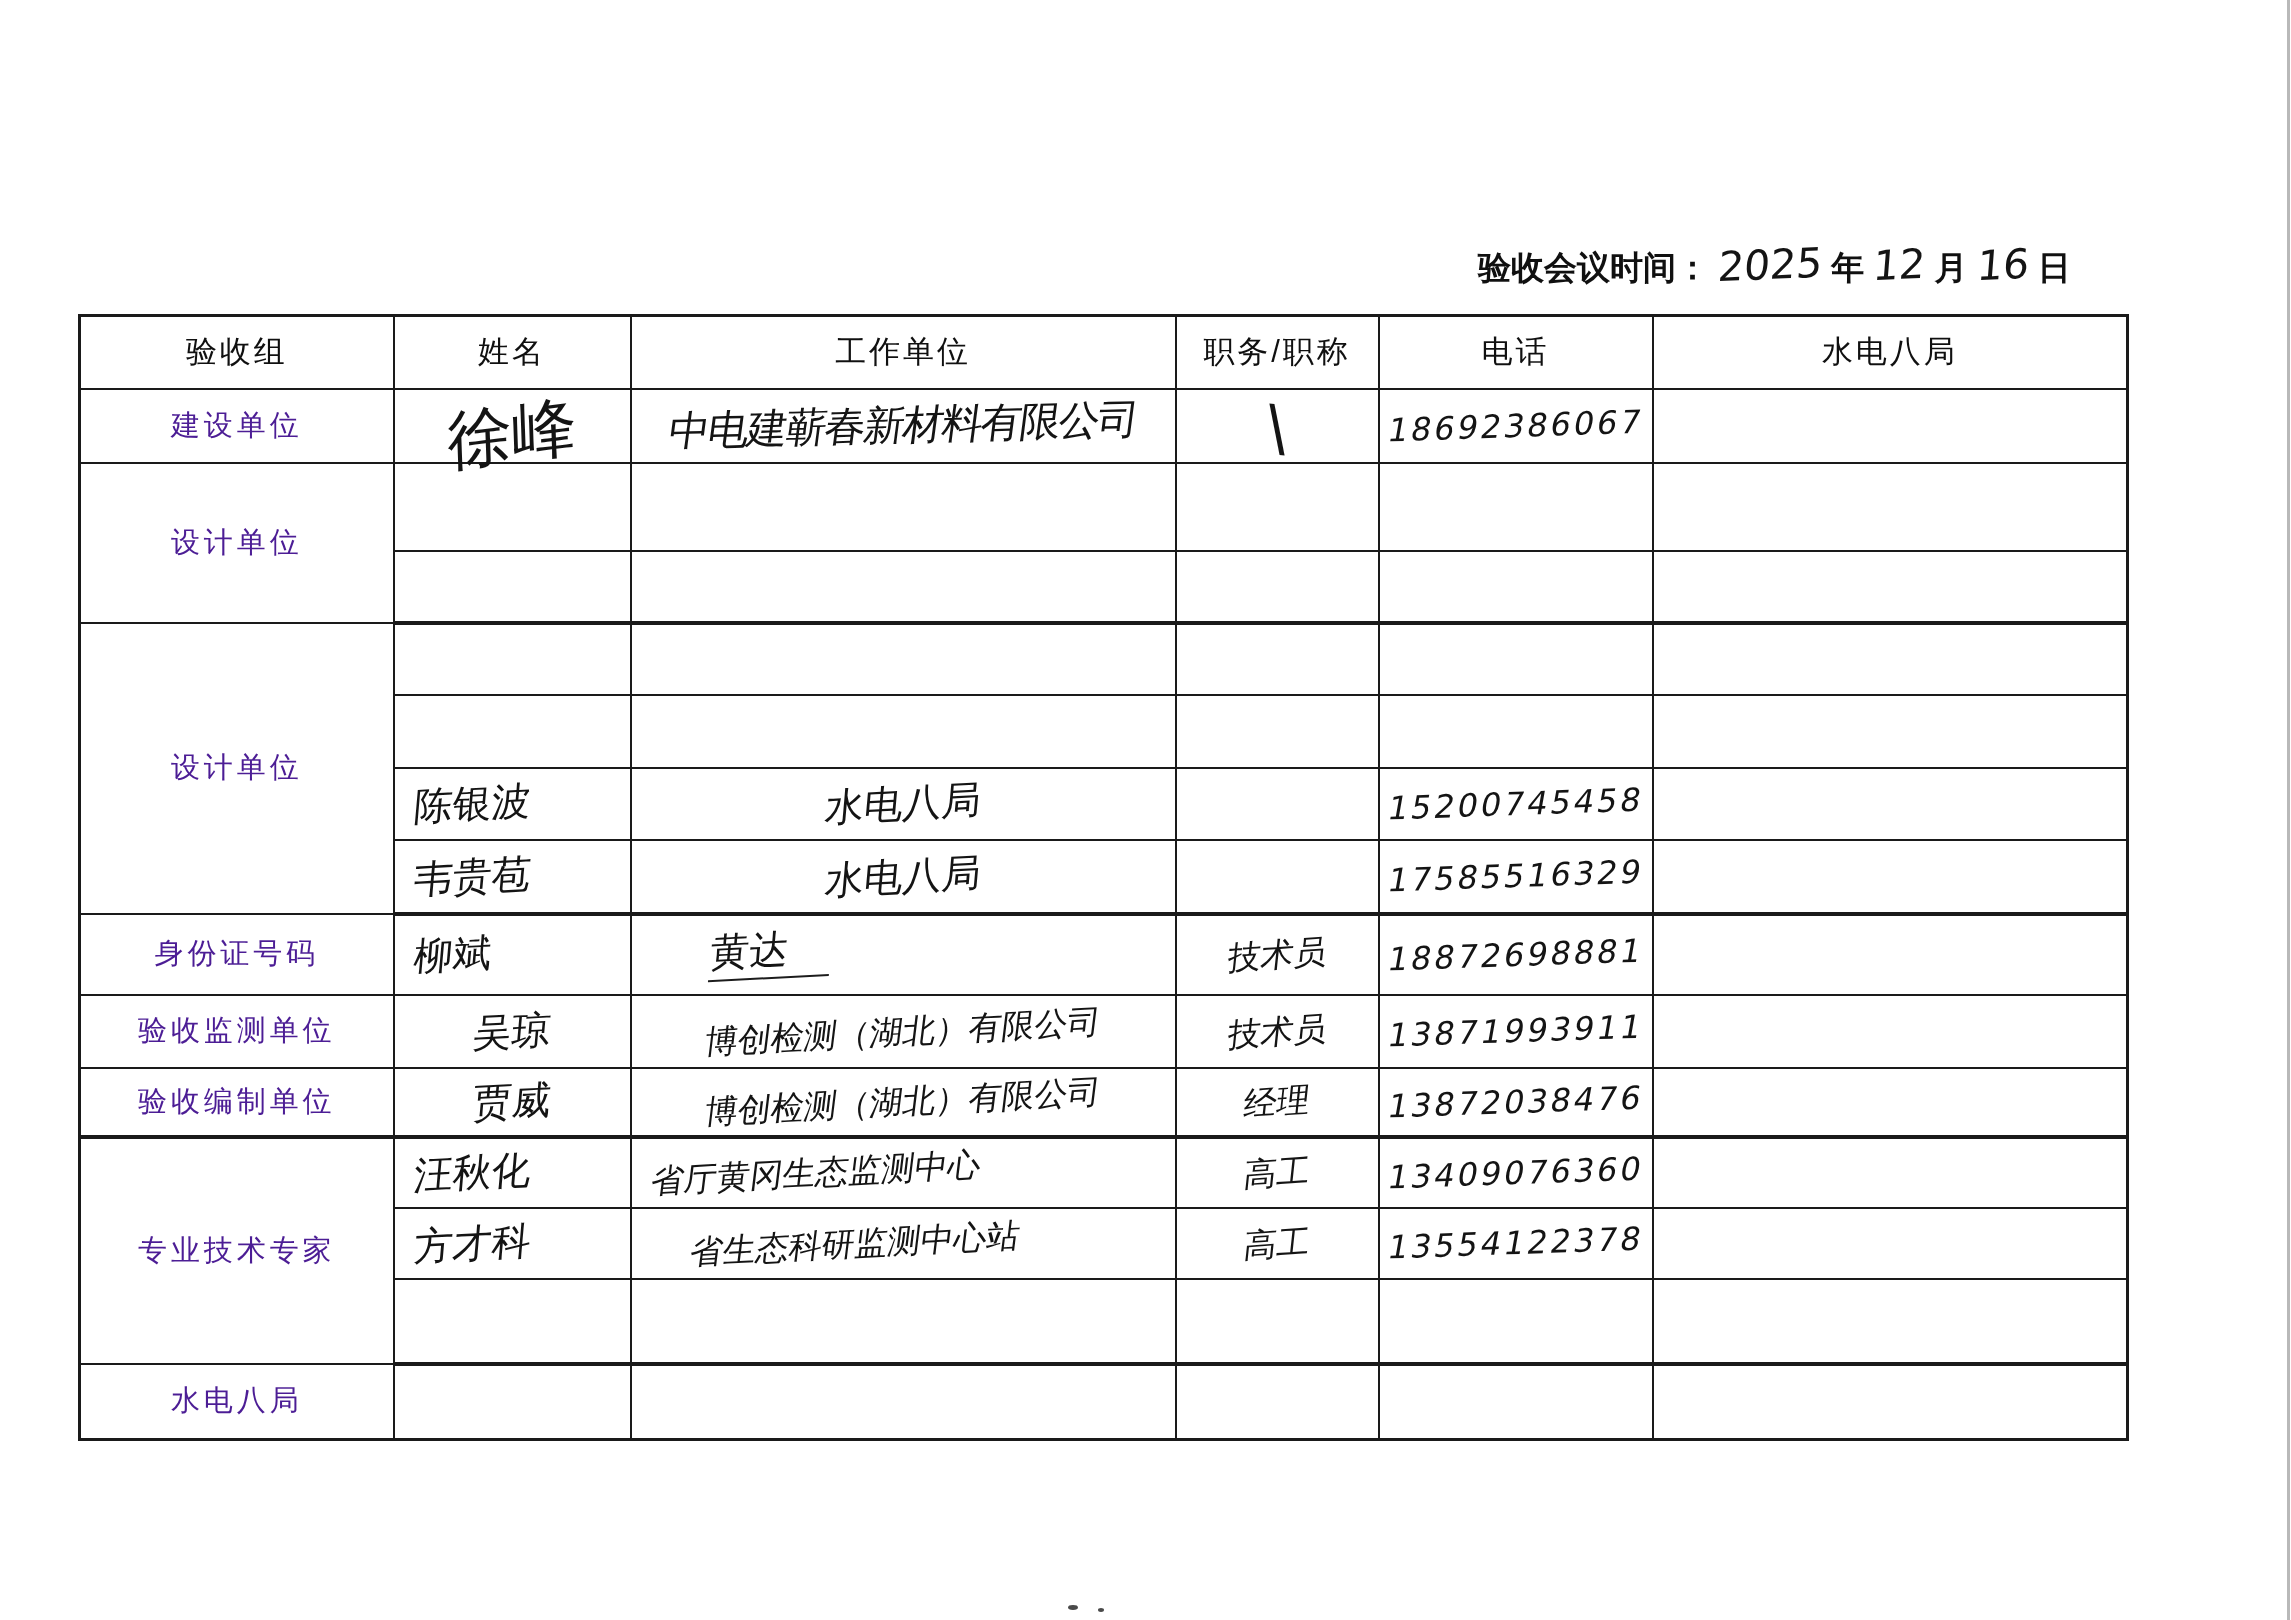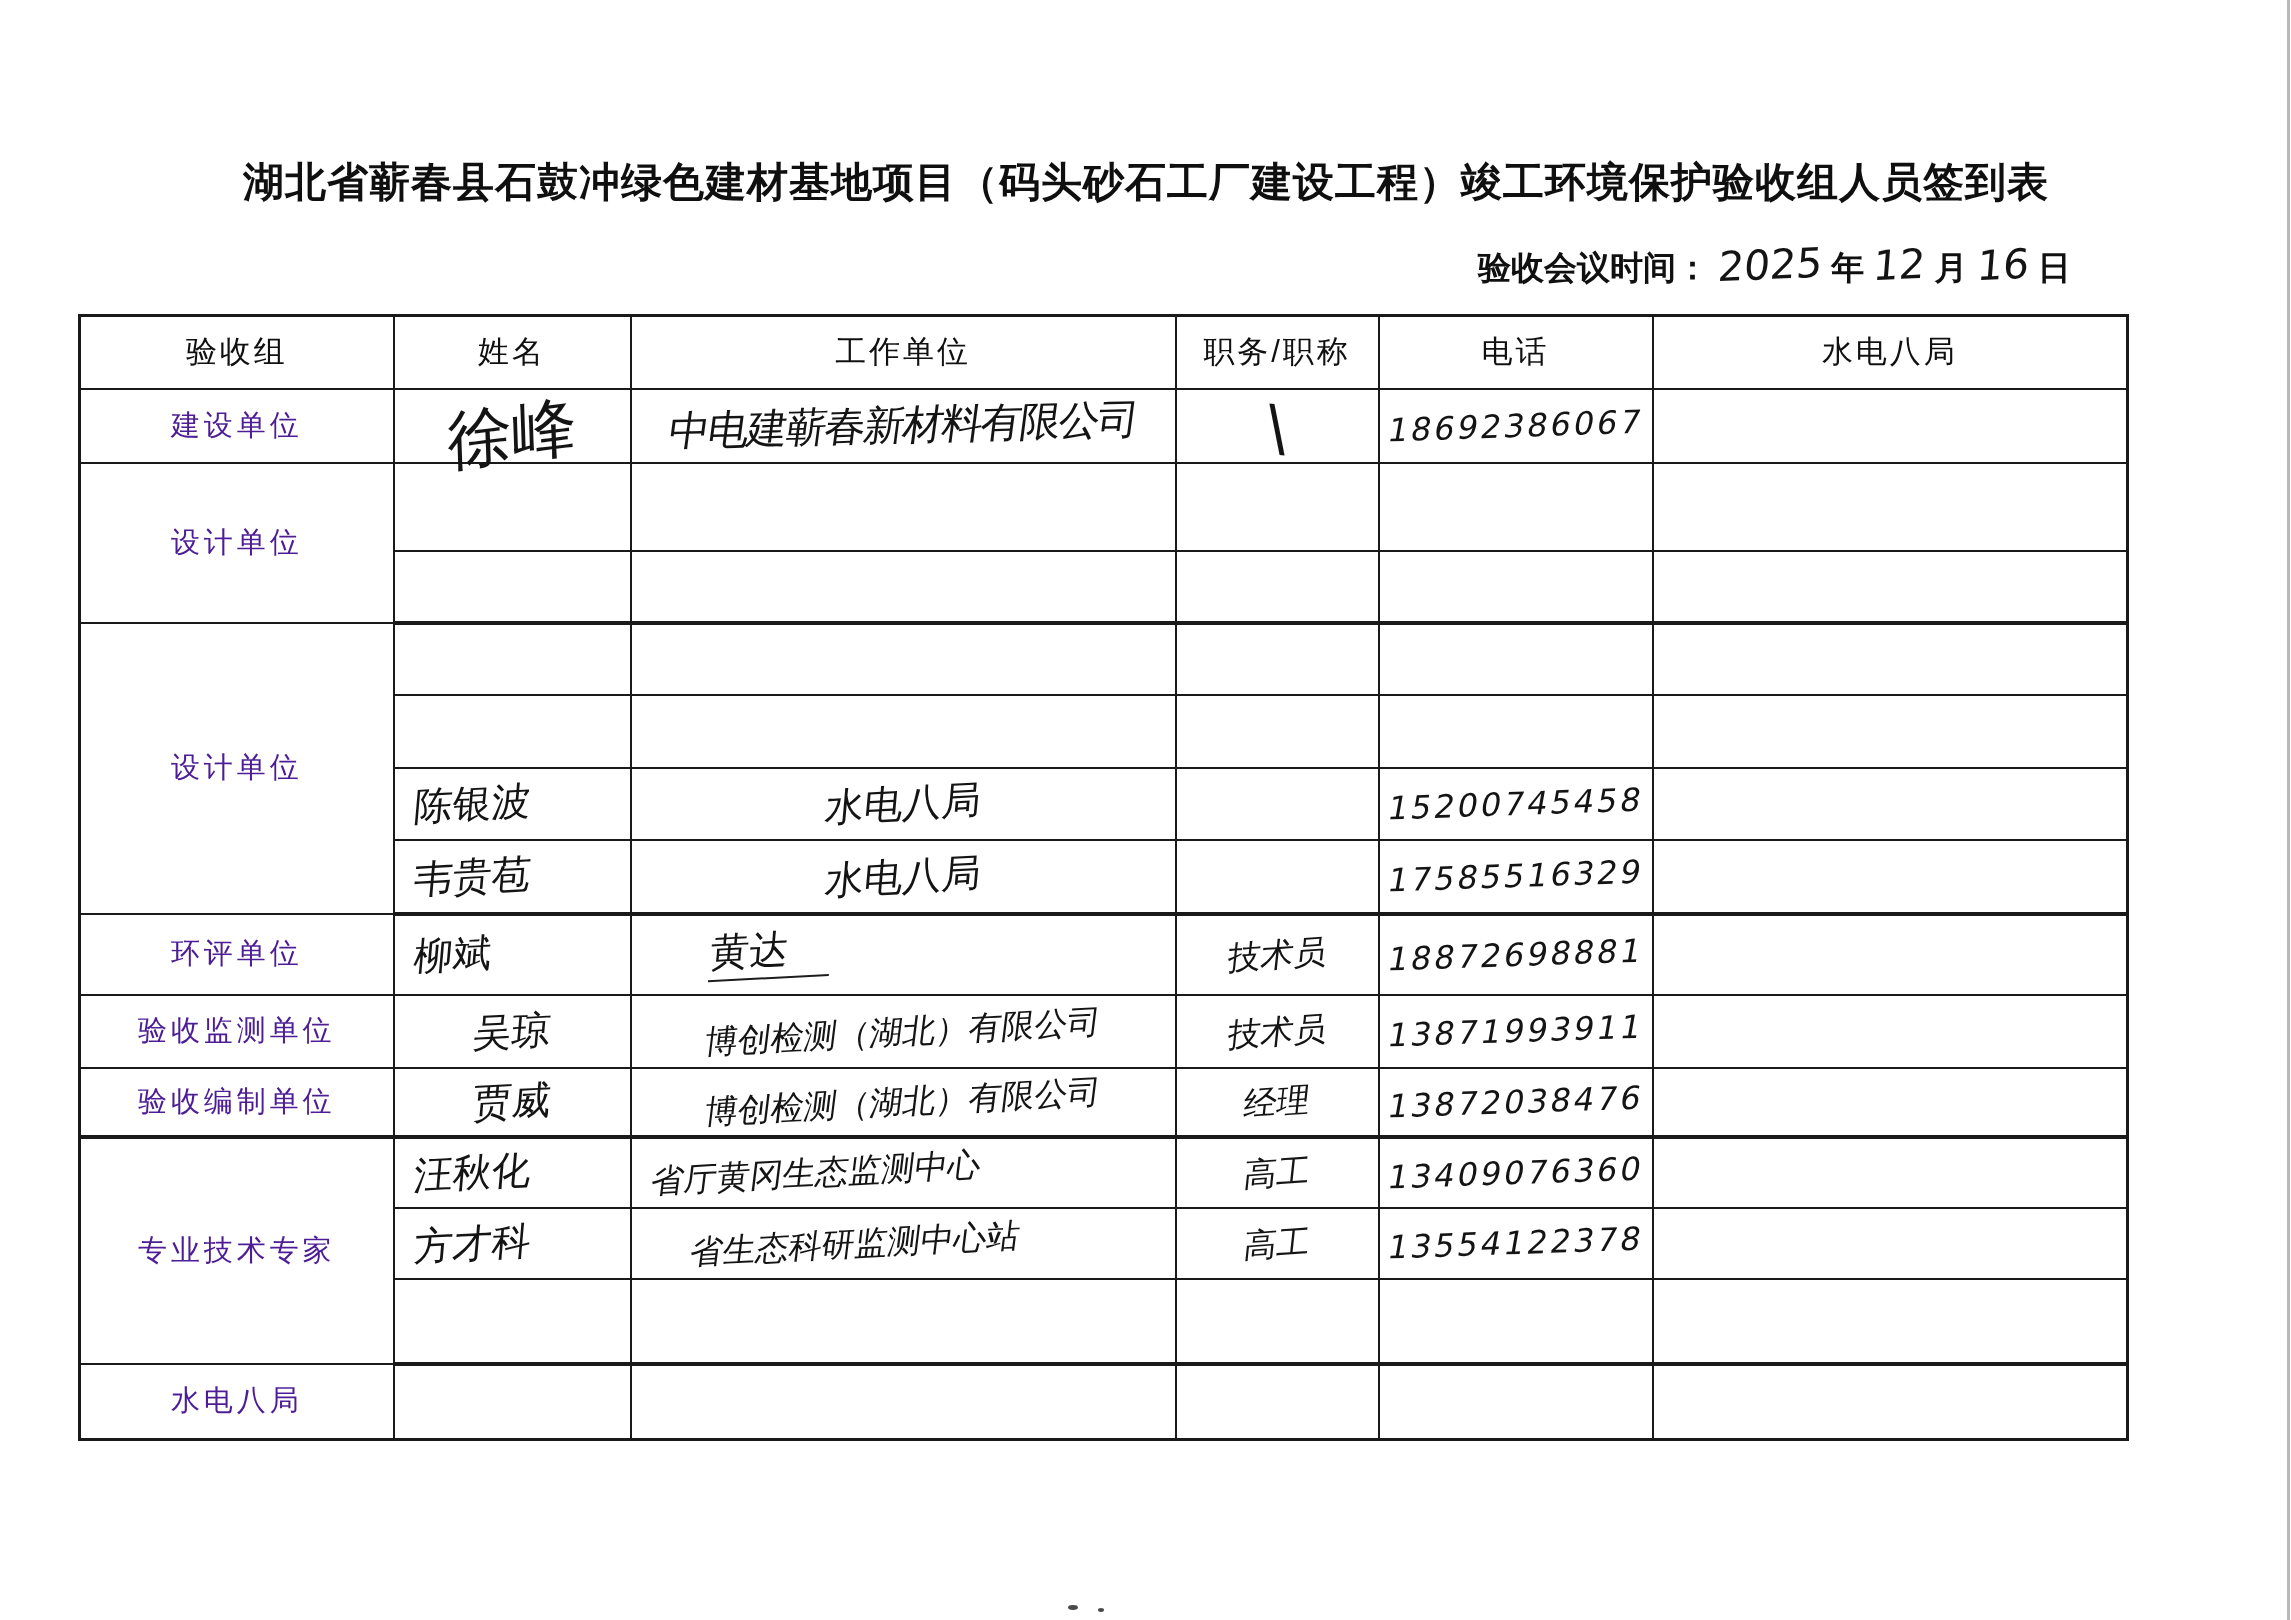--- a/index.html
+++ b/index.html
@@ -48,21 +48,20 @@
 
   
   .scan-edge{position:absolute;right:2px;top:0;width:2.9px;height:100%;background:#b9b9b9;}
   .speck{position:absolute;background:#4a4a4a;border-radius:50%;}
 </style>
 </head>
 <body>
 
 <div class="sheet">
 
-  <div class="title">湖北省蕲春县石鼓冲绿色建材基地项目（码头砂石工厂建设工程）竣工环境保护验收组人员签到表</div>
 
   <div class="date-line">
     <span>验收会议时间：</span>
     <span class="hw">2025</span>
     <span>年</span>
     <span class="hw">12</span>
     <span>月</span>
     <span class="hw">16</span>
     <span>日</span>
   </div>
@@ -136,21 +135,21 @@
     </tr>
     <tr class="thick" style="height:74px">
       <td class="al"><span class="hw sig">韦贵苞</span></td>
       <td><span class="hw sig">水电八局</span></td>
       <td><span class="hw"></span></td>
       <td><span class="hw num">17585516329</span></td>
       <td><span class="hw"></span></td>
     </tr>
 
     <tr style="height:81px">
-      <td><span class="group-label">环评单位</span></td>
+      <td><span class="group-label">身份证号码</span></td>
       <td class="al"><span class="hw sig">柳斌</span></td>
       <td class="al"><span class="hw sig uline" style="margin-left:59px">黄达</span></td>
       <td><span class="hw titlehw">技术员</span></td>
       <td><span class="hw num">18872698881</span></td>
       <td><span class="hw"></span></td>
     </tr>
 
     <tr style="height:73px">
       <td><span class="group-label">验收监测单位</span></td>
       <td><span class="hw sig">吴琼</span></td>

